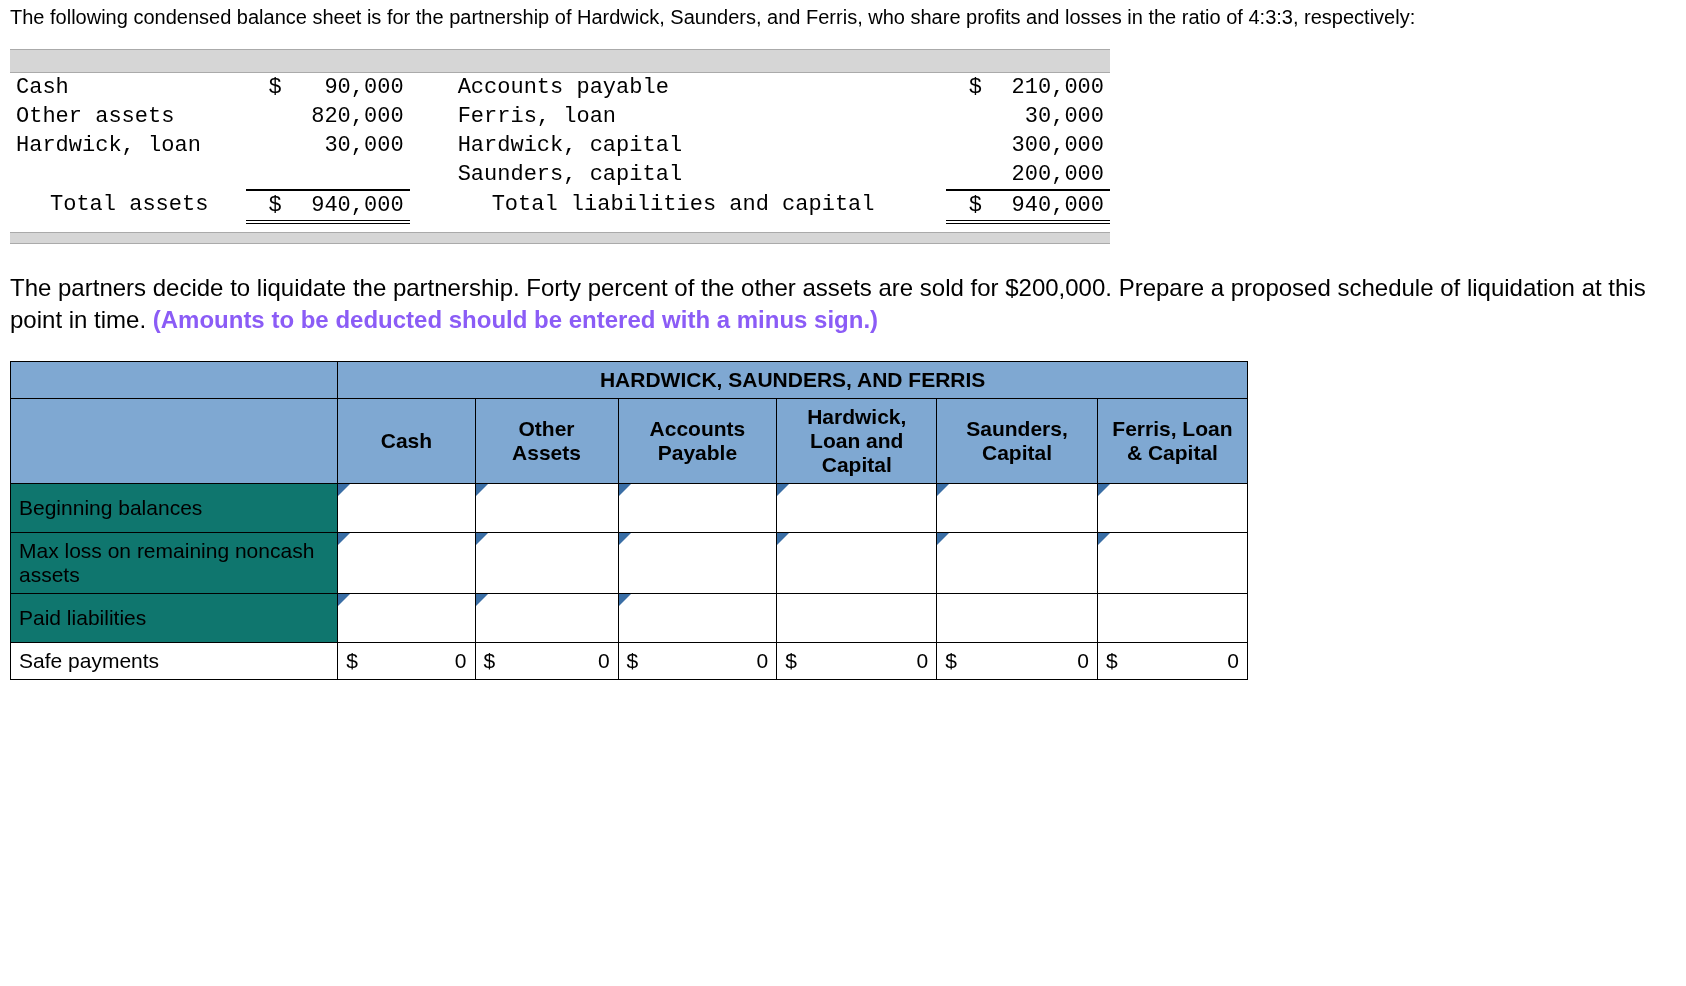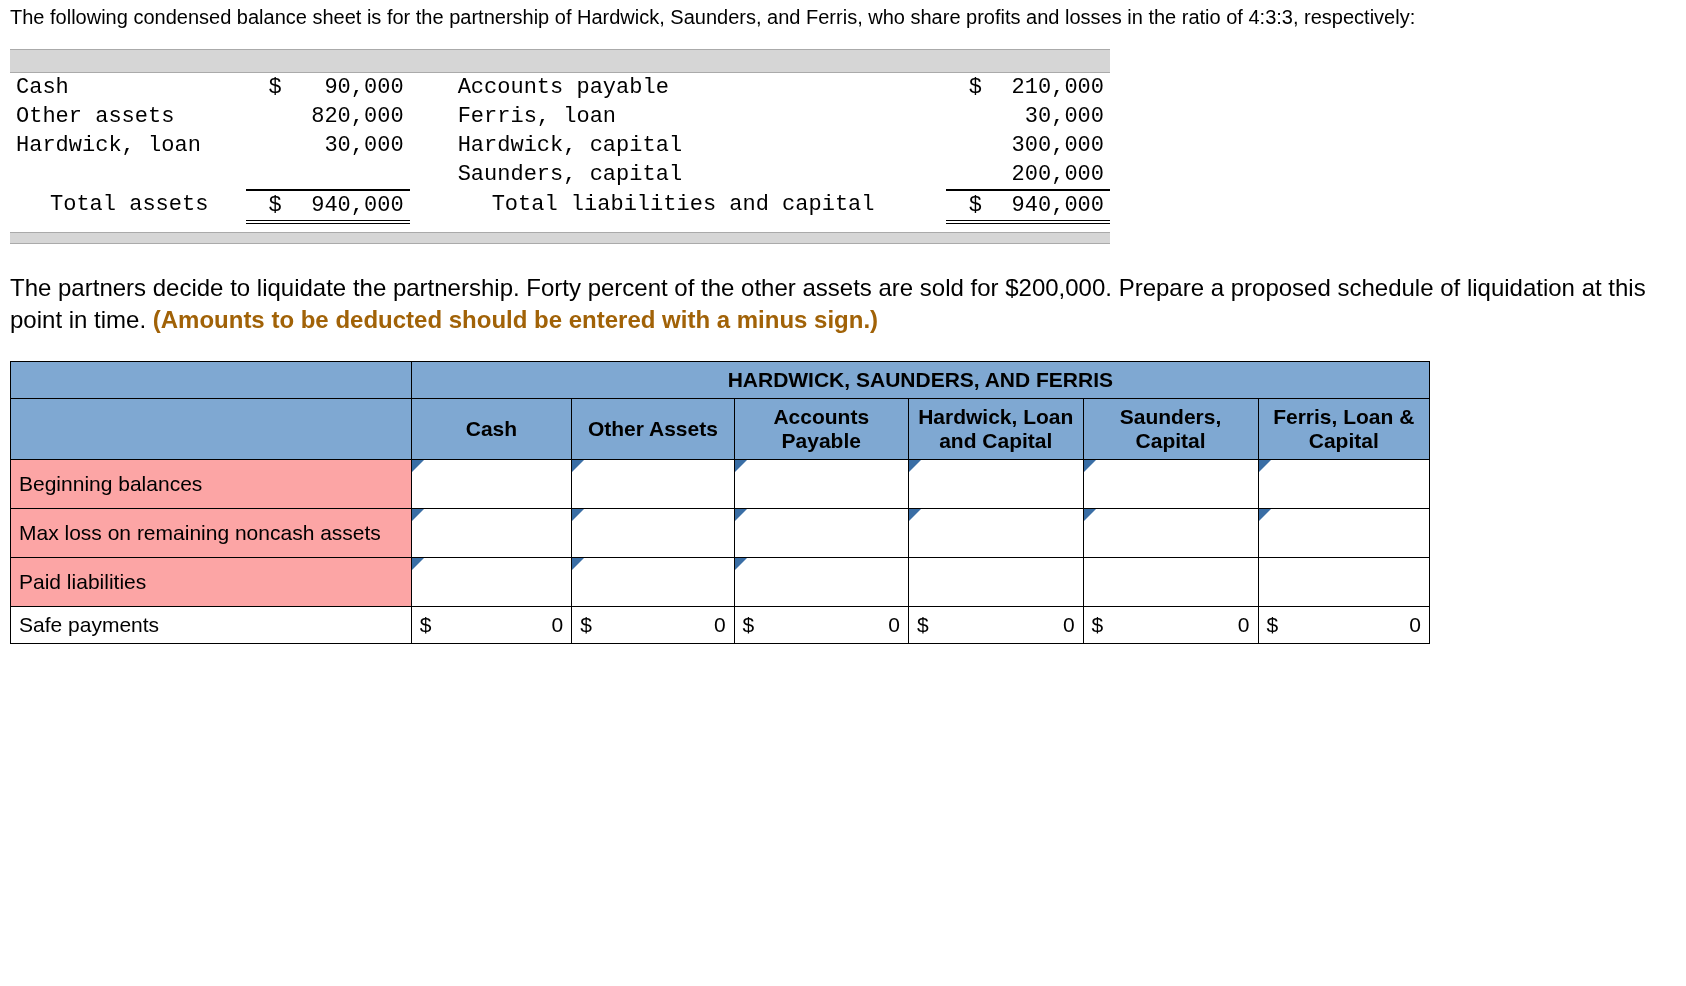--- a/index.html
+++ b/index.html
@@ -45,32 +45,32 @@
     border-top: 1px solid #aaa;
     border-bottom: 1px solid #aaa;
     margin-top: 8px;
   }
   .midtext {
     margin-top: 28px;
     margin-bottom: 24px;
     font-size: 24px;
     line-height: 1.35;
   }
-  .red { color: #a16207; font-weight: bold; }
+  .red { color: #8b5cf6; font-weight: bold; }
   table.sched {
     border-collapse: collapse;
-    width: 1420px;
+    width: 1238px;
     font-size: 21px;
   }
   table.sched td, table.sched th {
     border: 1px solid #000;
     padding: 6px 8px;
   }
   .hbg { background: #7fa8d2; font-weight: bold; text-align: center; }
-  .rowlabel { text-align: left; background: #fca5a5; }
+  .rowlabel { text-align: left; background: #0f766e; }
   .cellinput {
     background: #fff;
     position: relative;
     padding: 0;
     height: 36px;
   }
   .cellinput .tri {
     position: absolute;
     top: 0; left: 0;
     width: 0; height: 0;

